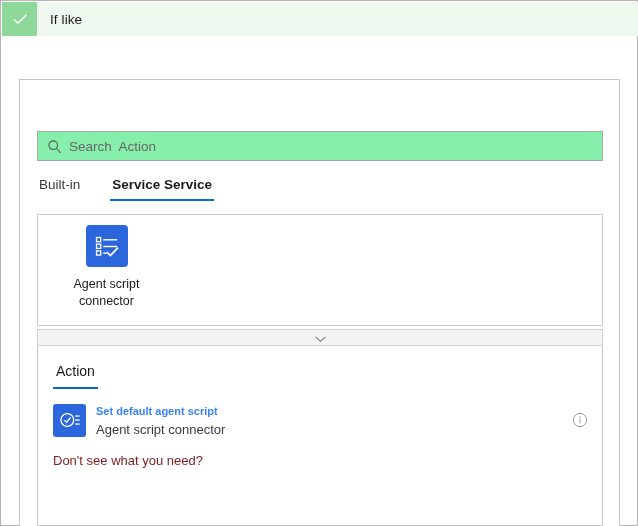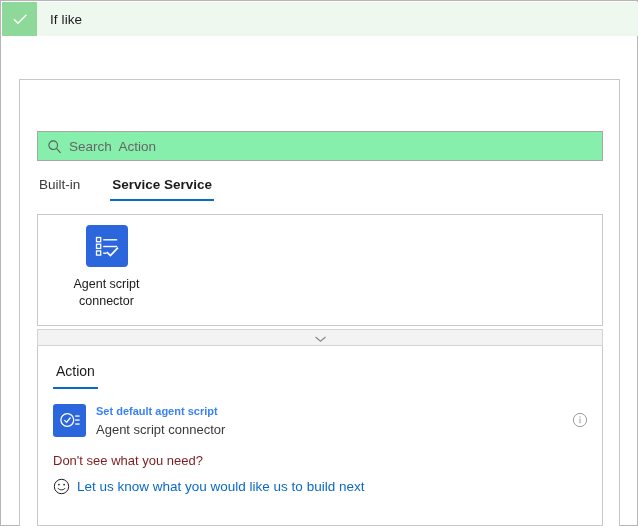--- a/index.html
+++ b/index.html
@@ -419,28 +419,17 @@
           <svg width="16" height="16" viewBox="0 0 16 16" aria-hidden="true">
             <circle cx="8" cy="8" r="6.6" fill="none" stroke="#9a9a9a" stroke-width="1"></circle>
             <rect x="7.5" y="6.6" width="1" height="4.6" fill="#9a9a9a"></rect>
             <rect x="7.5" y="4.4" width="1" height="1.3" fill="#9a9a9a"></rect>
           </svg>
         </div>
       </div>
 
       <div class="feedback">
         <div class="feedback-q">Don't see what you need?</div>
-        <div class="feedback-link-row">
-          <span class="smiley-icon">
-            <svg width="17" height="17" viewBox="0 0 17 17" aria-hidden="true">
-              <circle cx="8.5" cy="8.5" r="7.2" fill="none" stroke="#1b1b1b" stroke-width="1"></circle>
-              <circle cx="5.9" cy="6.6" r="0.85" fill="#1b1b1b"></circle>
-              <circle cx="11.1" cy="6.6" r="0.85" fill="#1b1b1b"></circle>
-              <path d="M5 10.2 C6.4 12.4 10.6 12.4 12 10.2" fill="none" stroke="#1b1b1b" stroke-width="1"></path>
-            </svg>
-          </span>
-          <a class="feedback-link" href="#">Let us know what you would like us to build next</a>
-        </div>
       </div>
 
     </div>
   </div>
 </div>
 
 </body></html>

